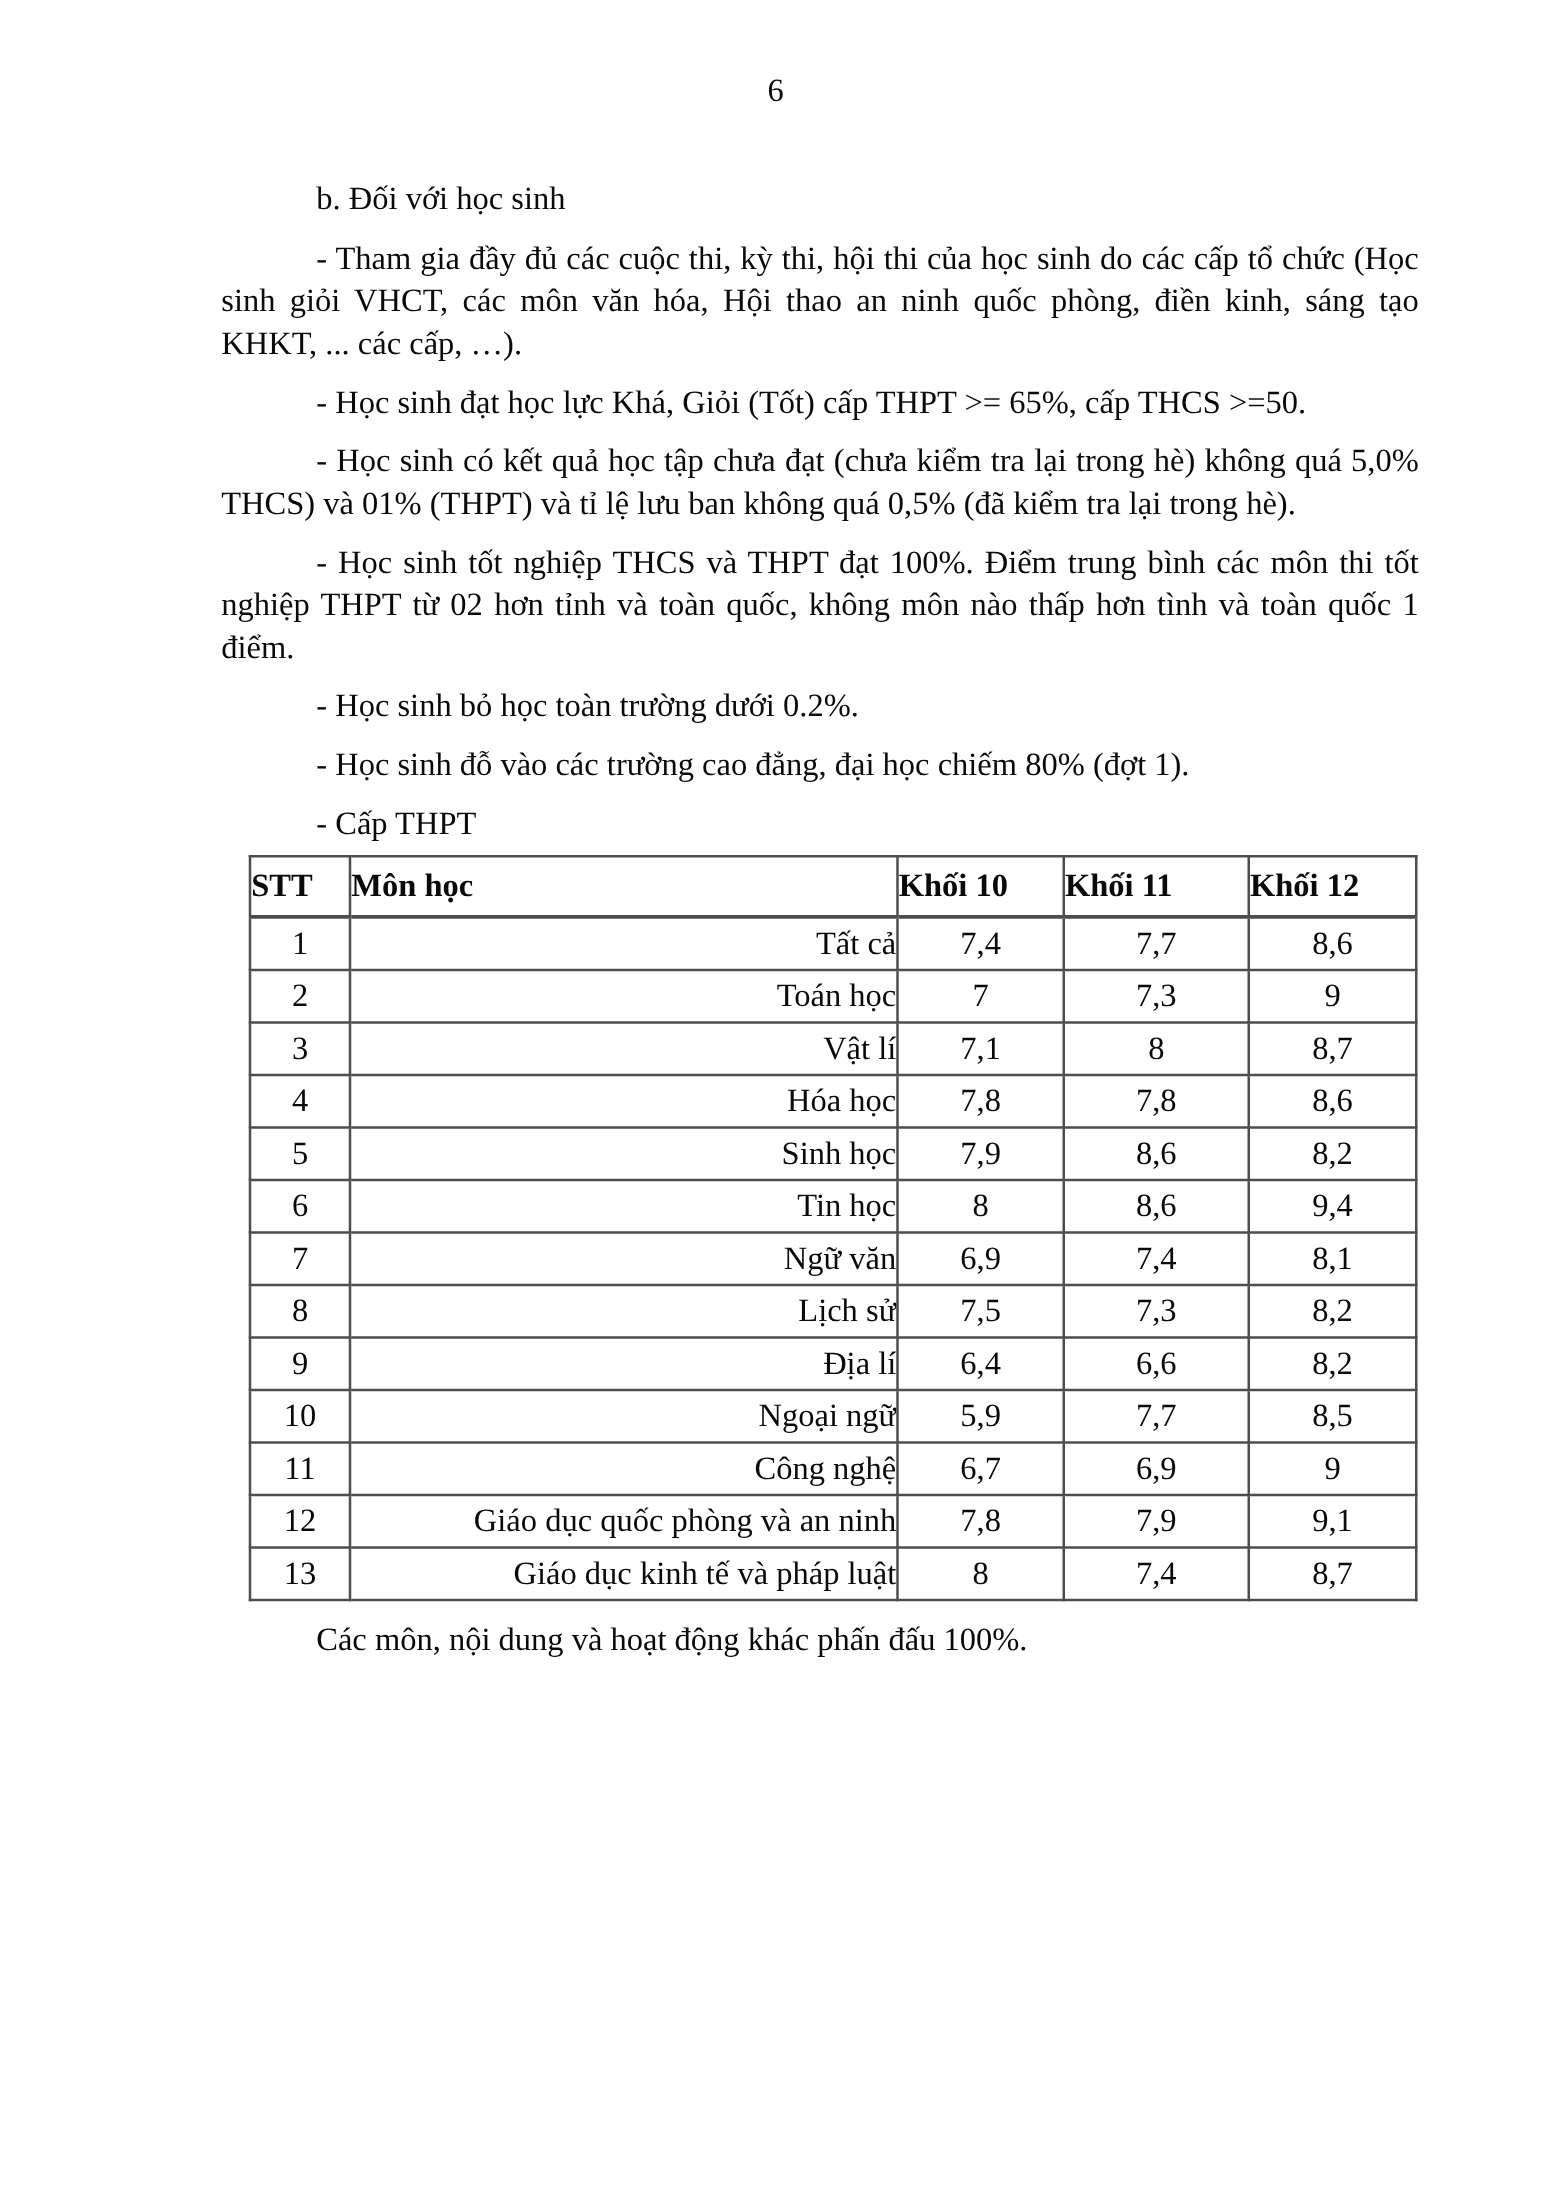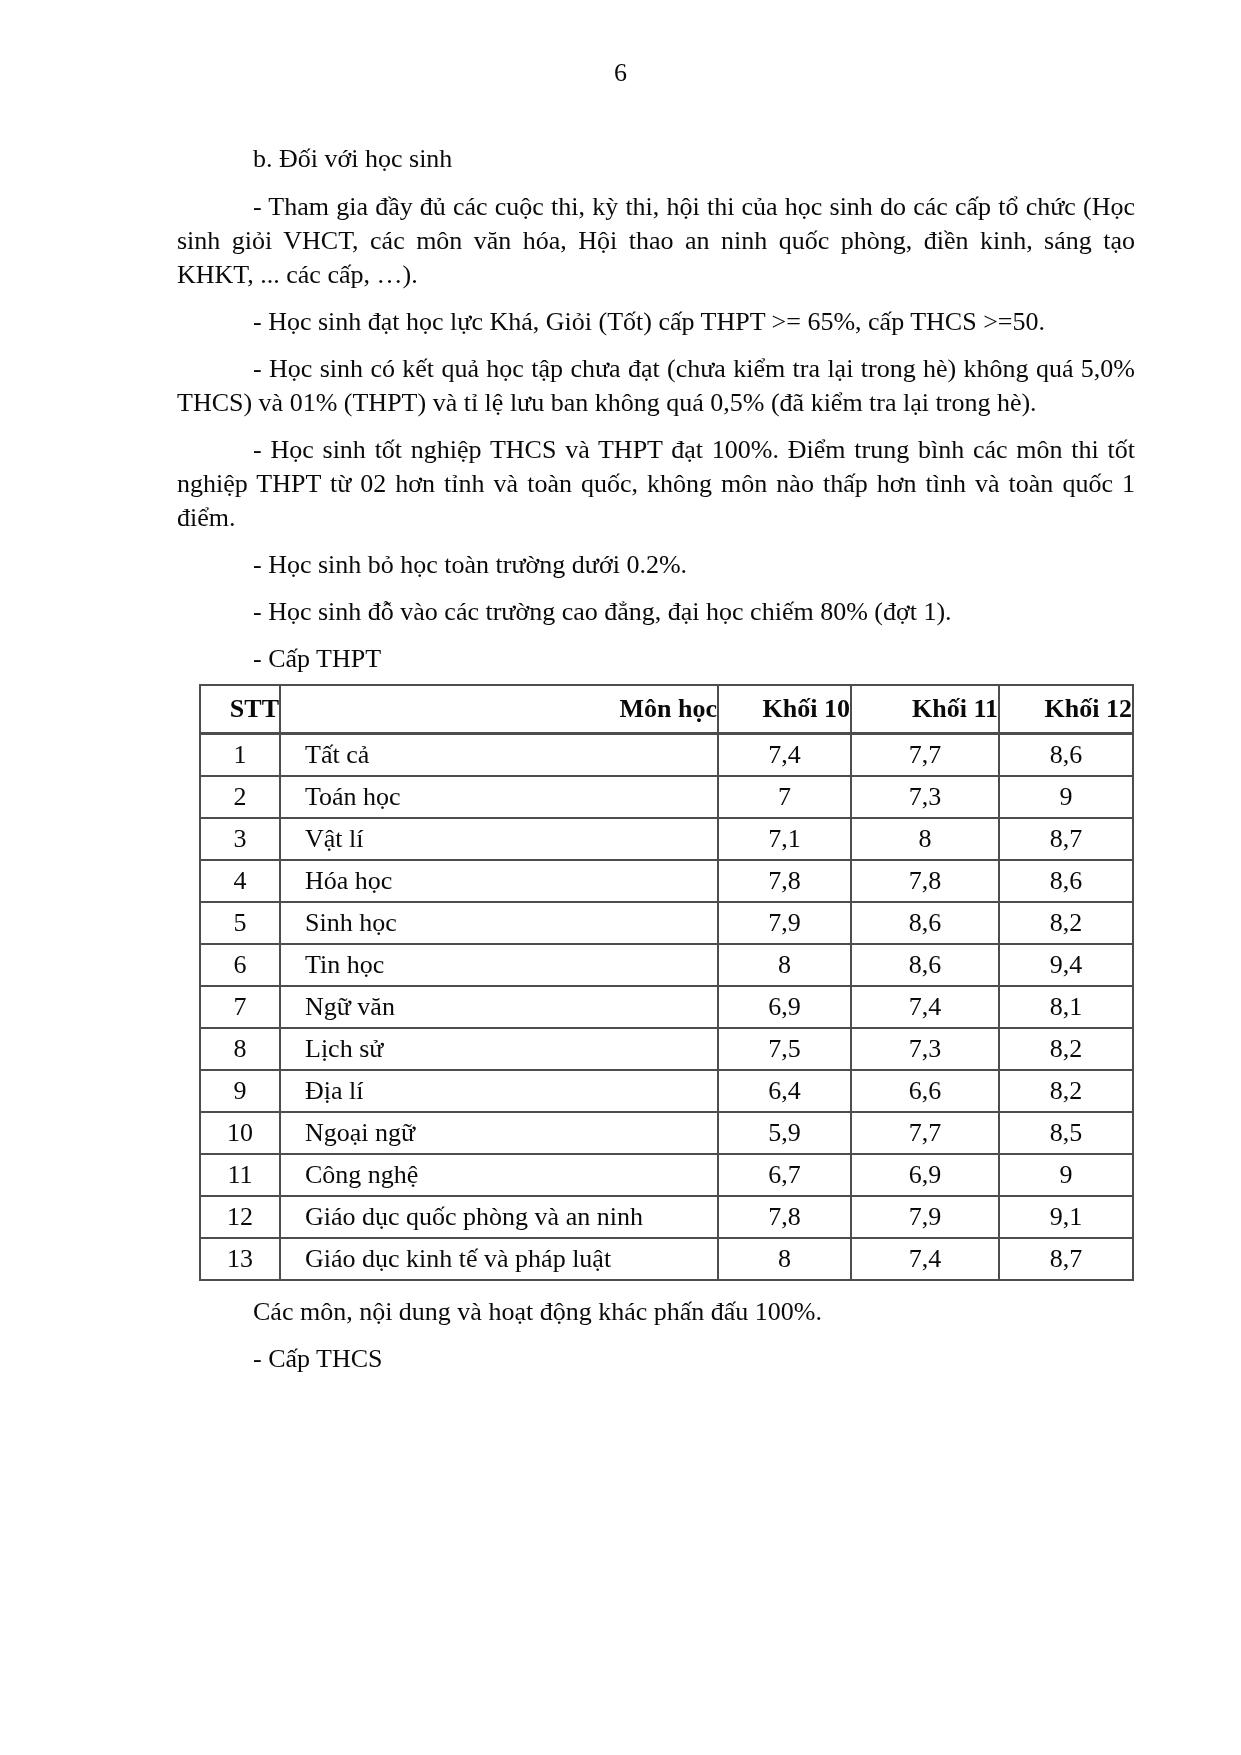--- a/index.html
+++ b/index.html
@@ -46,29 +46,29 @@
   table.score-table th, table.score-table td {
     border: 2px solid #4d4d4d;
     padding: 0;
     font-size: 26px;
     overflow: hidden;
     white-space: nowrap;
   }
   table.score-table th {
     height: 46px;
     font-weight: bold;
-    text-align: right;
+    text-align: left;
     border-bottom-width: 3px;
   }
   table.score-table td {
     height: 40px;
     text-align: center;
   }
   table.score-table td.subject {
-    text-align: left;
+    text-align: right;
     padding-left: 24px;
   }
   .note {
     margin-top: 14px !important;
     text-align: center;
   }
 </style>
 </head>
 <body>
 
@@ -195,15 +195,14 @@
           <td>13</td>
           <td class="subject">Giáo dục kinh tế và pháp luật</td>
           <td>8</td>
           <td>7,4</td>
           <td>8,7</td>
         </tr>
       </tbody>
     </table>
 
     <p class="note">Các môn, nội dung và hoạt động khác phấn đấu 100%.</p>
-    <p class="cap-line">- Cấp THCS</p>
   </div>
 </div>
 
 </body></html>

